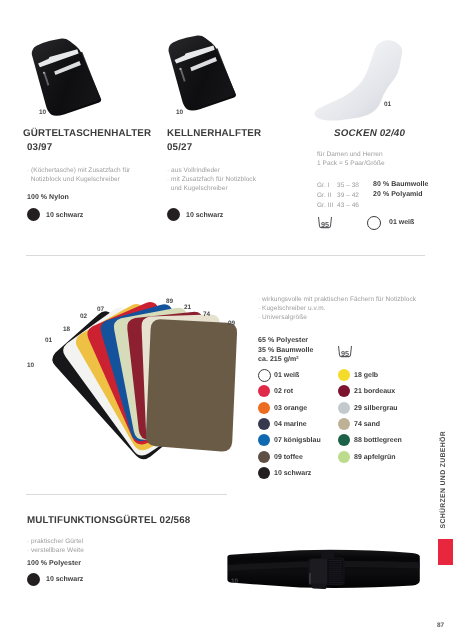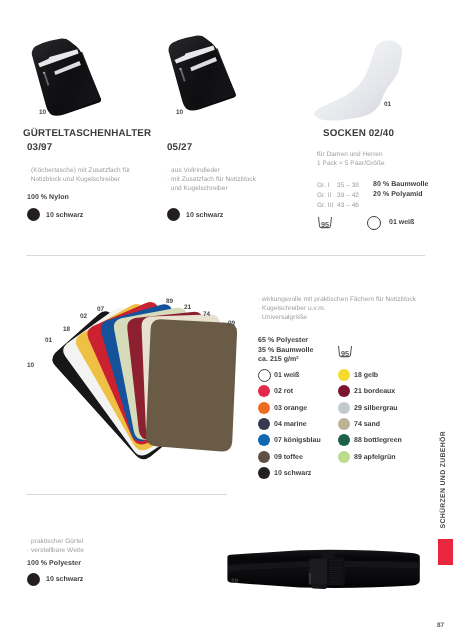--- a/index.html
+++ b/index.html
@@ -120,29 +120,30 @@
   <div class="abs imgnum" style="left:39px;top:109px;">10</div>
   <div class="abs ttl" style="left:23px;top:127px;">GÜRTELTASCHENHALTER</div>
   <div class="abs ttl" style="left:27px;top:141px;">03/97</div>
   <div class="abs desc" style="left:27px;top:167px;">· (Köchertasche) mit Zusatzfach für
   Notizblock und Kugelschreiber</div>
   <div class="abs mat" style="left:27px;top:193px;">100 % Nylon</div>
   <div class="sw" style="left:27px;top:208px;width:13px;height:13px;background:#231f20;"></div>
   <div class="abs cl" style="left:46px;top:212px;">10 schwarz</div>
 
   <div class="abs imgnum" style="left:176px;top:109px;">10</div>
+  <div class="abs ttl" style="left:167px;top:127px;">KELLNERHALFTER</div>
   <div class="abs ttl" style="left:167px;top:141px;">05/27</div>
   <div class="abs desc" style="left:167px;top:167px;">· aus Vollrindleder
 · mit Zusatzfach für Notizblock
   und Kugelschreiber</div>
   <div class="sw" style="left:167px;top:208px;width:13px;height:13px;background:#231f20;"></div>
   <div class="abs cl" style="left:186px;top:212px;">10 schwarz</div>
 
   <div class="abs imgnum" style="left:384px;top:101px;">01</div>
-  <div class="abs ttl" style="left:323px;top:127px;">SOCKEN 02/40</div>
+  <div class="abs ttl" style="left:334px;top:127px;font-style:italic;">SOCKEN 02/40</div>
   <div class="abs desc" style="left:317px;top:151px;">für Damen und Herren
 1 Pack = 5 Paar/Größe</div>
   <div class="abs desc" style="left:317px;top:181px;line-height:9.9px;">Gr. I
 Gr. II
 Gr. III</div>
   <div class="abs desc" style="left:337px;top:181px;line-height:9.9px;">35 – 38
 39 – 42
 43 – 46</div>
   <div class="abs mat" style="left:373px;top:180px;line-height:9.9px;">80 % Baumwolle
 20 % Polyamid</div>
@@ -223,20 +224,21 @@
       <div style="position: absolute; left: 0px; top: 65.2px; height: 16.3px;">
         <span style="position: absolute; left: 0px; top: 0px; width: 12px; height: 12px; border-radius: 50%; background: rgb(29, 97, 72);"></span>
         <span class="cl" style="position: absolute; left: 16px; top: 3px;">88 bottlegreen</span>
       </div>
       <div style="position: absolute; left: 0px; top: 81.5px; height: 16.3px;">
         <span style="position: absolute; left: 0px; top: 0px; width: 12px; height: 12px; border-radius: 50%; background: rgb(188, 219, 140);"></span>
         <span class="cl" style="position: absolute; left: 16px; top: 3px;">89 apfelgrün</span>
       </div>
     </div>
 
+  <div class="abs ttl" style="left:27px;top:514px;">MULTIFUNKTIONSGÜRTEL 02/568</div>
   <div class="abs desc" style="left:27px;top:538px;">· praktischer Gürtel
 · verstellbare Weite</div>
   <div class="abs mat" style="left:27px;top:559px;">100 % Polyester</div>
   <div class="sw" style="left:27px;top:573px;width:13px;height:13px;background:#231f20;"></div>
   <div class="abs cl" style="left:46px;top:576px;">10 schwarz</div>
   <div class="abs imgnum" style="left:231px;top:578px;">10</div>
 
   <div class="abs" style="left:440px;top:431px;writing-mode:vertical-rl;transform:rotate(180deg);font-size:6.9px;font-weight:bold;letter-spacing:0.32px;color:#4a4a4c;line-height:8px;">SCHÜRZEN UND ZUBEHÖR</div>
   <div class="abs" style="left:438px;top:539px;width:15px;height:26px;background:#e8273f;"></div>
   <div class="pg" style="left:437px;top:622px;">87</div>

